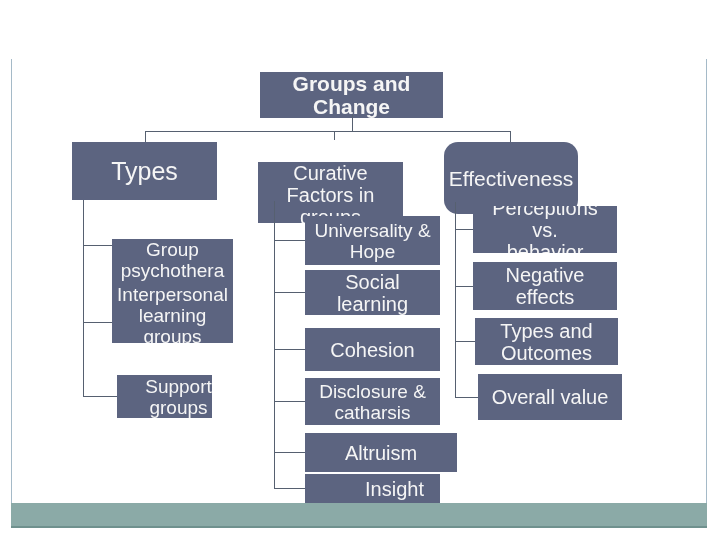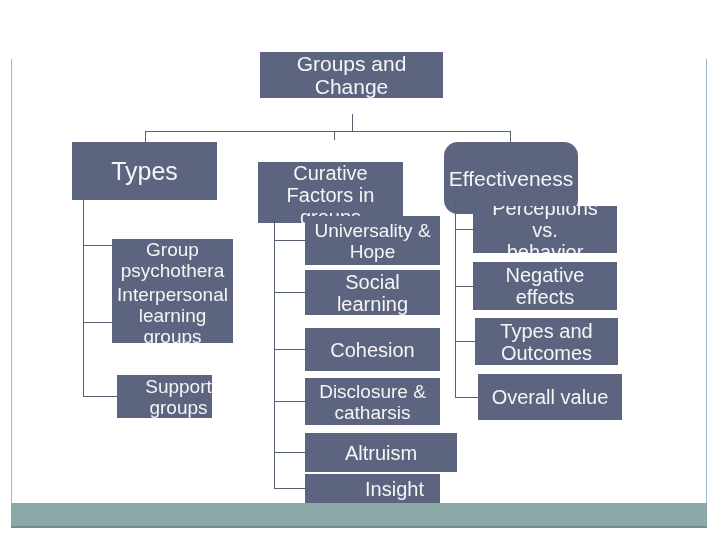--- a/index.html
+++ b/index.html
@@ -72,21 +72,21 @@
 </head>
 <body>
 
 <div class="slide">
 
 
   <div class="content-frame"></div>
 
   <div>
 
-    <div class="node fs21" style="left:260px; top:52px; width:183px; height:46px;">Groups and
+    <div class="node fs21" style="left:260px; top:72px; width:183px; height:46px;font-weight:bold;">Groups and
 Change</div>
 
     <div class="node fs25" style="left:72px; top:142px; width:145px; height:58px;">Types</div>
     <div class="node top" style="left:258px; top:140px; width:145px; height:61px;">Curative
 Factors in
 groups</div>
     <div class="node fs21" style="left:444px; top:142px; width:134px; height:72px;border-radius:14px;">Effectiveness</div>
 
     <div class="node fs19 top" style="left:112px; top:217px; width:121px; height:58px;">Group
 psychothera

